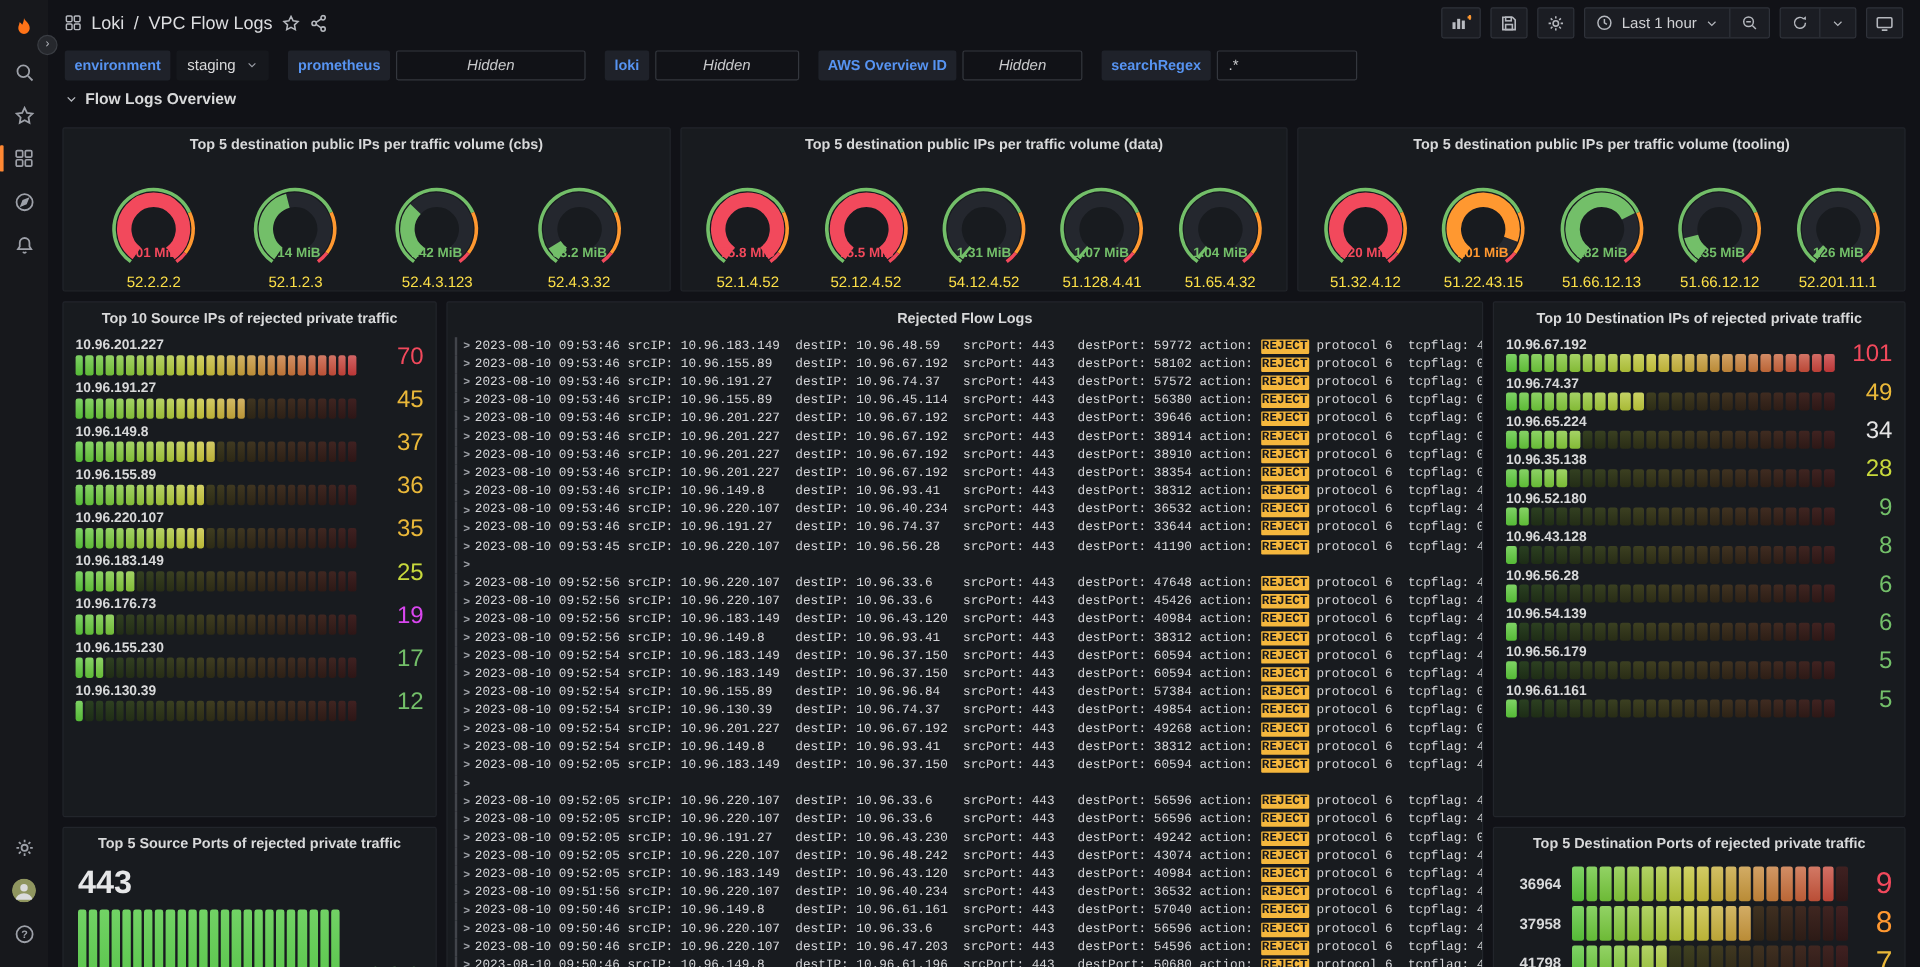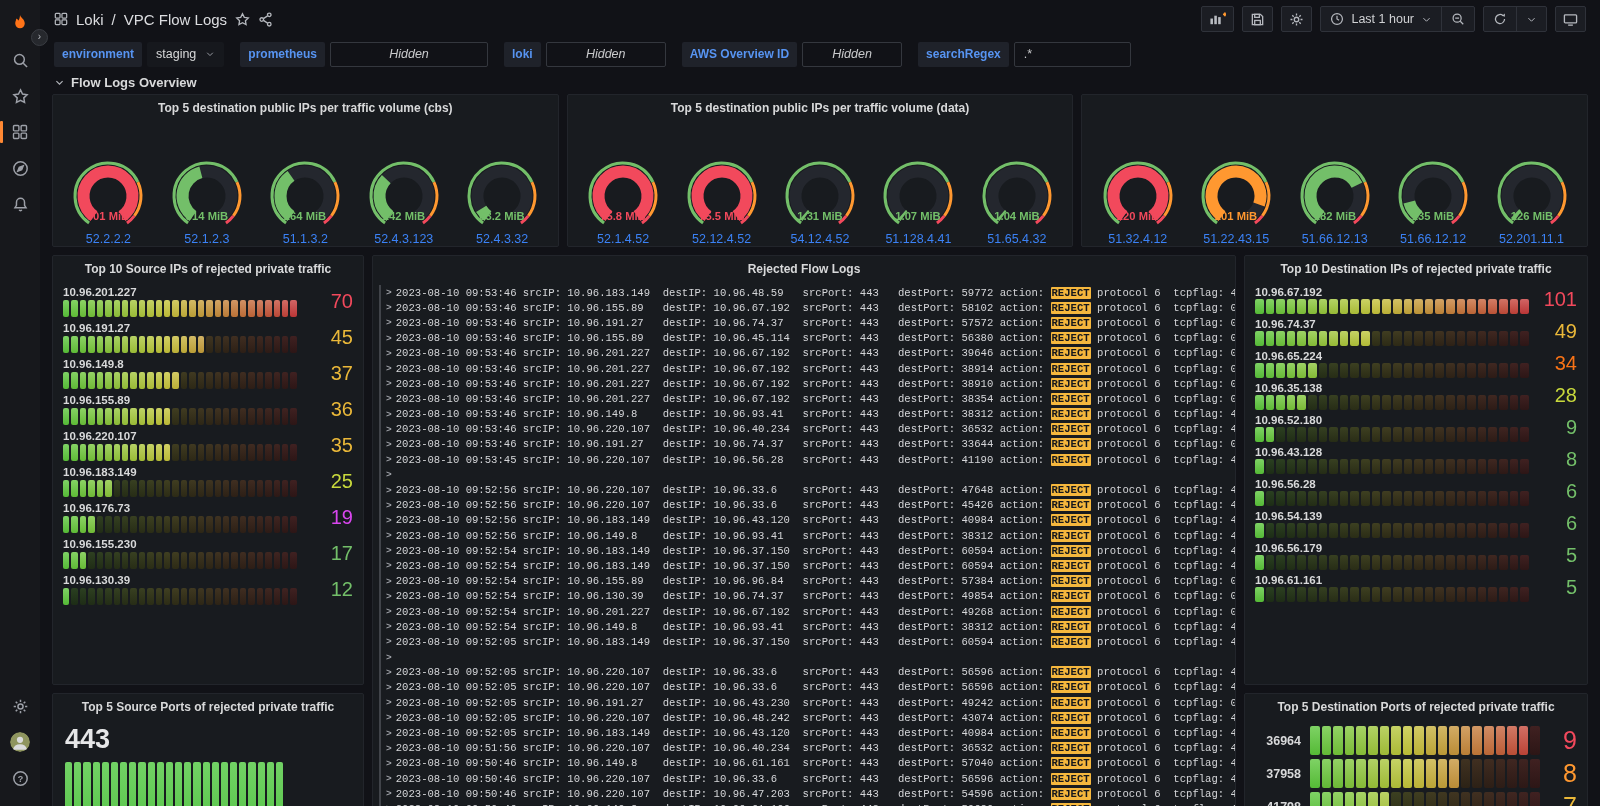--- a/index.html
+++ b/index.html
@@ -34,37 +34,37 @@
   .varvalue { height:25px; display:flex; align-items:center; padding:0 9px; font-size:12.5px; color:#d8d9da; background:#16181d; border-radius:2px; gap:9px; cursor:pointer; }
   .varvalue svg { stroke:#9da0a8; fill:none; stroke-width:1.5; }
   .varinput { height:25px; border:1px solid #34373e; border-radius:2px; background:transparent; color:#c9cacc; font-size:12.5px; display:flex; align-items:center; justify-content:center; font-style:italic; cursor:text; }
   .varinput.regex { justify-content:flex-start; font-style:normal; padding:0 9px; }
 
   .section-row { display:flex; align-items:center; gap:6px; padding:3px 14px; height:24px; font-size:13px; font-weight:600; color:#d8d9da; cursor:pointer; }
   .section-row svg { stroke:#b5b8be; fill:none; stroke-width:1.6; }
 
   
   .dash { padding:0 12px; display:flex; flex-direction:column; gap:8px; }
-  .gauge-row { display:flex; gap:8px; height:153px; }
+  .gauge-row { display:flex; gap:8px; height:137px;margin-top:12px; }
   .gauge-panel { flex:1; }
   .mainrow { display:flex; gap:8px; height:568px; }
   .col { display:flex; flex-direction:column; gap:8px; }
   .col.left { width:312px; flex:none; }
   .col.right { width:344px; flex:none; }
   .col .top { height:430px; flex:none; }
   .col .bottom { flex:1; }
   .center { flex:1; }
 
   .panel { background:#181b1f; border:1px solid #22252b; border-radius:2px; overflow:hidden; display:flex; flex-direction:column; }
   .panel-title { height:26px; line-height:26px; text-align:center; font-size:12px; font-weight:600; color:#d8d9da; flex:none; white-space:nowrap; }
 
   
   .gauges { flex:1; display:flex; justify-content:space-evenly; align-items:flex-end; padding:0 4px; }
   .gauge { text-align:center; }
-  .gauge-name { font-size:12.5px; color:#3b82f6; font-weight:500; }
+  .gauge-name { font-size:12.5px; color:#fde047; font-weight:500; }
 
   
   .lcd-rows { flex:1; padding:3px 10px 0; }
   .lcd-row { display:grid; grid-template-columns:1fr 56px; grid-template-rows:15px 17px; margin-bottom:4px; }
   .tight .lcd-row { grid-template-rows:14px 15px; margin-bottom:3px; grid-template-columns:1fr 48px; }
   .lcd-label { grid-column:1; font-size:11.5px; font-weight:700; color:#d8d9da; line-height:15px; white-space:nowrap; }
   .lcd-bar { grid-column:1; display:flex; gap:2px; }
   .cell { flex:1; border-radius:2px; }
   .lcd-val { grid-column:2; grid-row:1/3; display:flex; align-items:center; justify-content:flex-end; font-size:20px; font-weight:500; }
 
@@ -293,28 +293,20 @@
                 <path d="M 73.35 57.86 A 33 33 0 0 1 65.93 65.03" stroke="#f2495c" stroke-width="3" fill="none"></path>
                 <path d="M 32.95 58.07 A 24.5 24.5 0 1 1 61.05 58.07" stroke="#24272e" stroke-width="12" fill="none"></path>
                 <path d="M 32.95 58.07 A 24.5 24.5 0 0 1 40.87 14.28" stroke="#73bf69" stroke-width="12" fill="none"></path>
                 <text x="47" y="61.5" text-anchor="middle" font-size="11.2" font-weight="700" fill="#73bf69" font-family="Liberation Sans,sans-serif">314 MiB</text>
               </svg><div class="gauge-name">52.1.2.3</div></div>
             <div class="gauge"><svg width="94" height="70" viewBox="0 0 94 70">
                 <path d="M 28.07 65.03 A 33 33 0 1 1 76.91 24.05" stroke="#73bf69" stroke-width="3" fill="none"></path>
                 <path d="M 76.91 24.05 A 33 33 0 0 1 73.35 57.86" stroke="#ff9830" stroke-width="3" fill="none"></path>
                 <path d="M 73.35 57.86 A 33 33 0 0 1 65.93 65.03" stroke="#f2495c" stroke-width="3" fill="none"></path>
                 <path d="M 32.95 58.07 A 24.5 24.5 0 1 1 61.05 58.07" stroke="#24272e" stroke-width="12" fill="none"></path>
-                <path d="M 32.95 58.07 A 24.5 24.5 0 0 1 33.02 17.88" stroke="#73bf69" stroke-width="12" fill="none"></path>
-                <text x="47" y="61.5" text-anchor="middle" font-size="11.2" font-weight="700" fill="#73bf69" font-family="Liberation Sans,sans-serif">264 MiB</text>
-              </svg><div class="gauge-name">51.1.3.2</div></div>
-            <div class="gauge"><svg width="94" height="70" viewBox="0 0 94 70">
-                <path d="M 28.07 65.03 A 33 33 0 1 1 76.91 24.05" stroke="#73bf69" stroke-width="3" fill="none"></path>
-                <path d="M 76.91 24.05 A 33 33 0 0 1 73.35 57.86" stroke="#ff9830" stroke-width="3" fill="none"></path>
-                <path d="M 73.35 57.86 A 33 33 0 0 1 65.93 65.03" stroke="#f2495c" stroke-width="3" fill="none"></path>
-                <path d="M 32.95 58.07 A 24.5 24.5 0 1 1 61.05 58.07" stroke="#24272e" stroke-width="12" fill="none"></path>
                 <path d="M 32.95 58.07 A 24.5 24.5 0 0 1 29.26 21.10" stroke="#73bf69" stroke-width="12" fill="none"></path>
                 <text x="47" y="61.5" text-anchor="middle" font-size="11.2" font-weight="700" fill="#73bf69" font-family="Liberation Sans,sans-serif">242 MiB</text>
               </svg><div class="gauge-name">52.4.3.123</div></div>
             <div class="gauge"><svg width="94" height="70" viewBox="0 0 94 70">
                 <path d="M 28.07 65.03 A 33 33 0 1 1 76.91 24.05" stroke="#73bf69" stroke-width="3" fill="none"></path>
                 <path d="M 76.91 24.05 A 33 33 0 0 1 73.35 57.86" stroke="#ff9830" stroke-width="3" fill="none"></path>
                 <path d="M 73.35 57.86 A 33 33 0 0 1 65.93 65.03" stroke="#f2495c" stroke-width="3" fill="none"></path>
                 <path d="M 32.95 58.07 A 24.5 24.5 0 1 1 61.05 58.07" stroke="#24272e" stroke-width="12" fill="none"></path>
                 <path d="M 32.95 58.07 A 24.5 24.5 0 0 1 26.18 50.91" stroke="#73bf69" stroke-width="12" fill="none"></path>
                 <text x="47" y="61.5" text-anchor="middle" font-size="11.2" font-weight="700" fill="#73bf69" font-family="Liberation Sans,sans-serif">63.2 MiB</text>
@@ -360,20 +352,21 @@
                 <path d="M 28.07 65.03 A 33 33 0 1 1 76.91 24.05" stroke="#73bf69" stroke-width="3" fill="none"></path>
                 <path d="M 76.91 24.05 A 33 33 0 0 1 73.35 57.86" stroke="#ff9830" stroke-width="3" fill="none"></path>
                 <path d="M 73.35 57.86 A 33 33 0 0 1 65.93 65.03" stroke="#f2495c" stroke-width="3" fill="none"></path>
                 <path d="M 32.95 58.07 A 24.5 24.5 0 1 1 61.05 58.07" stroke="#24272e" stroke-width="12" fill="none"></path>
                 <path d="M 32.95 58.07 A 24.5 24.5 0 0 1 30.99 56.55" stroke="#73bf69" stroke-width="12" fill="none"></path>
                 <text x="47" y="61.5" text-anchor="middle" font-size="11.2" font-weight="700" fill="#73bf69" font-family="Liberation Sans,sans-serif">1.04 MiB</text>
               </svg><div class="gauge-name">51.65.4.32</div></div>
           </div>
       </section>
       <section class="panel gauge-panel">
+        <div class="panel-title">Top 5 destination public IPs per traffic volume (tooling)</div>
         <div class="gauges">
             <div class="gauge"><svg width="94" height="70" viewBox="0 0 94 70">
                 <path d="M 28.07 65.03 A 33 33 0 1 1 76.91 24.05" stroke="#73bf69" stroke-width="3" fill="none"></path>
                 <path d="M 76.91 24.05 A 33 33 0 0 1 73.35 57.86" stroke="#ff9830" stroke-width="3" fill="none"></path>
                 <path d="M 73.35 57.86 A 33 33 0 0 1 65.93 65.03" stroke="#f2495c" stroke-width="3" fill="none"></path>
                 <path d="M 32.95 58.07 A 24.5 24.5 0 1 1 61.05 58.07" stroke="#24272e" stroke-width="12" fill="none"></path>
                 <path d="M 32.95 58.07 A 24.5 24.5 0 1 1 61.05 58.07" stroke="#f2495c" stroke-width="12" fill="none"></path>
                 <text x="47" y="61.5" text-anchor="middle" font-size="11.2" font-weight="700" fill="#f2495c" font-family="Liberation Sans,sans-serif">220 MiB</text>
               </svg><div class="gauge-name">51.32.4.12</div></div>
             <div class="gauge"><svg width="94" height="70" viewBox="0 0 94 70">
@@ -997,21 +990,21 @@
                   <div class="cell" style="background:linear-gradient(180deg,hsl(34,32%,19%),hsl(34,34%,13%))"></div>
                   <div class="cell" style="background:linear-gradient(180deg,hsl(30,32%,19%),hsl(30,34%,13%))"></div>
                   <div class="cell" style="background:linear-gradient(180deg,hsl(25,32%,19%),hsl(25,34%,13%))"></div>
                   <div class="cell" style="background:linear-gradient(180deg,hsl(21,32%,19%),hsl(21,34%,13%))"></div>
                   <div class="cell" style="background:linear-gradient(180deg,hsl(17,32%,19%),hsl(17,34%,13%))"></div>
                   <div class="cell" style="background:linear-gradient(180deg,hsl(13,32%,19%),hsl(13,34%,13%))"></div>
                   <div class="cell" style="background:linear-gradient(180deg,hsl(8,32%,19%),hsl(8,34%,13%))"></div>
                   <div class="cell" style="background:linear-gradient(180deg,hsl(4,32%,19%),hsl(4,34%,13%))"></div>
                   <div class="cell" style="background:linear-gradient(180deg,hsl(0,32%,19%),hsl(0,34%,13%))"></div>
                 </div>
-                <div class="lcd-val" style="color:#f97316">34</div>
+                <div class="lcd-val" style="color:#e5e5e5">34</div>
               </div>
               <div class="lcd-row">
                 <div class="lcd-label">10.96.35.138</div>
                 <div class="lcd-bar">
                   <div class="cell" style="background:linear-gradient(180deg,hsl(106,55%,61%),hsl(106,55%,47%))"></div>
                   <div class="cell" style="background:linear-gradient(180deg,hsl(102,55%,61%),hsl(102,55%,47%))"></div>
                   <div class="cell" style="background:linear-gradient(180deg,hsl(98,55%,61%),hsl(98,55%,47%))"></div>
                   <div class="cell" style="background:linear-gradient(180deg,hsl(93,55%,61%),hsl(93,55%,47%))"></div>
                   <div class="cell" style="background:linear-gradient(180deg,hsl(89,55%,61%),hsl(89,55%,47%))"></div>
                   <div class="cell" style="background:linear-gradient(180deg,hsl(85,32%,19%),hsl(85,34%,13%))"></div>

